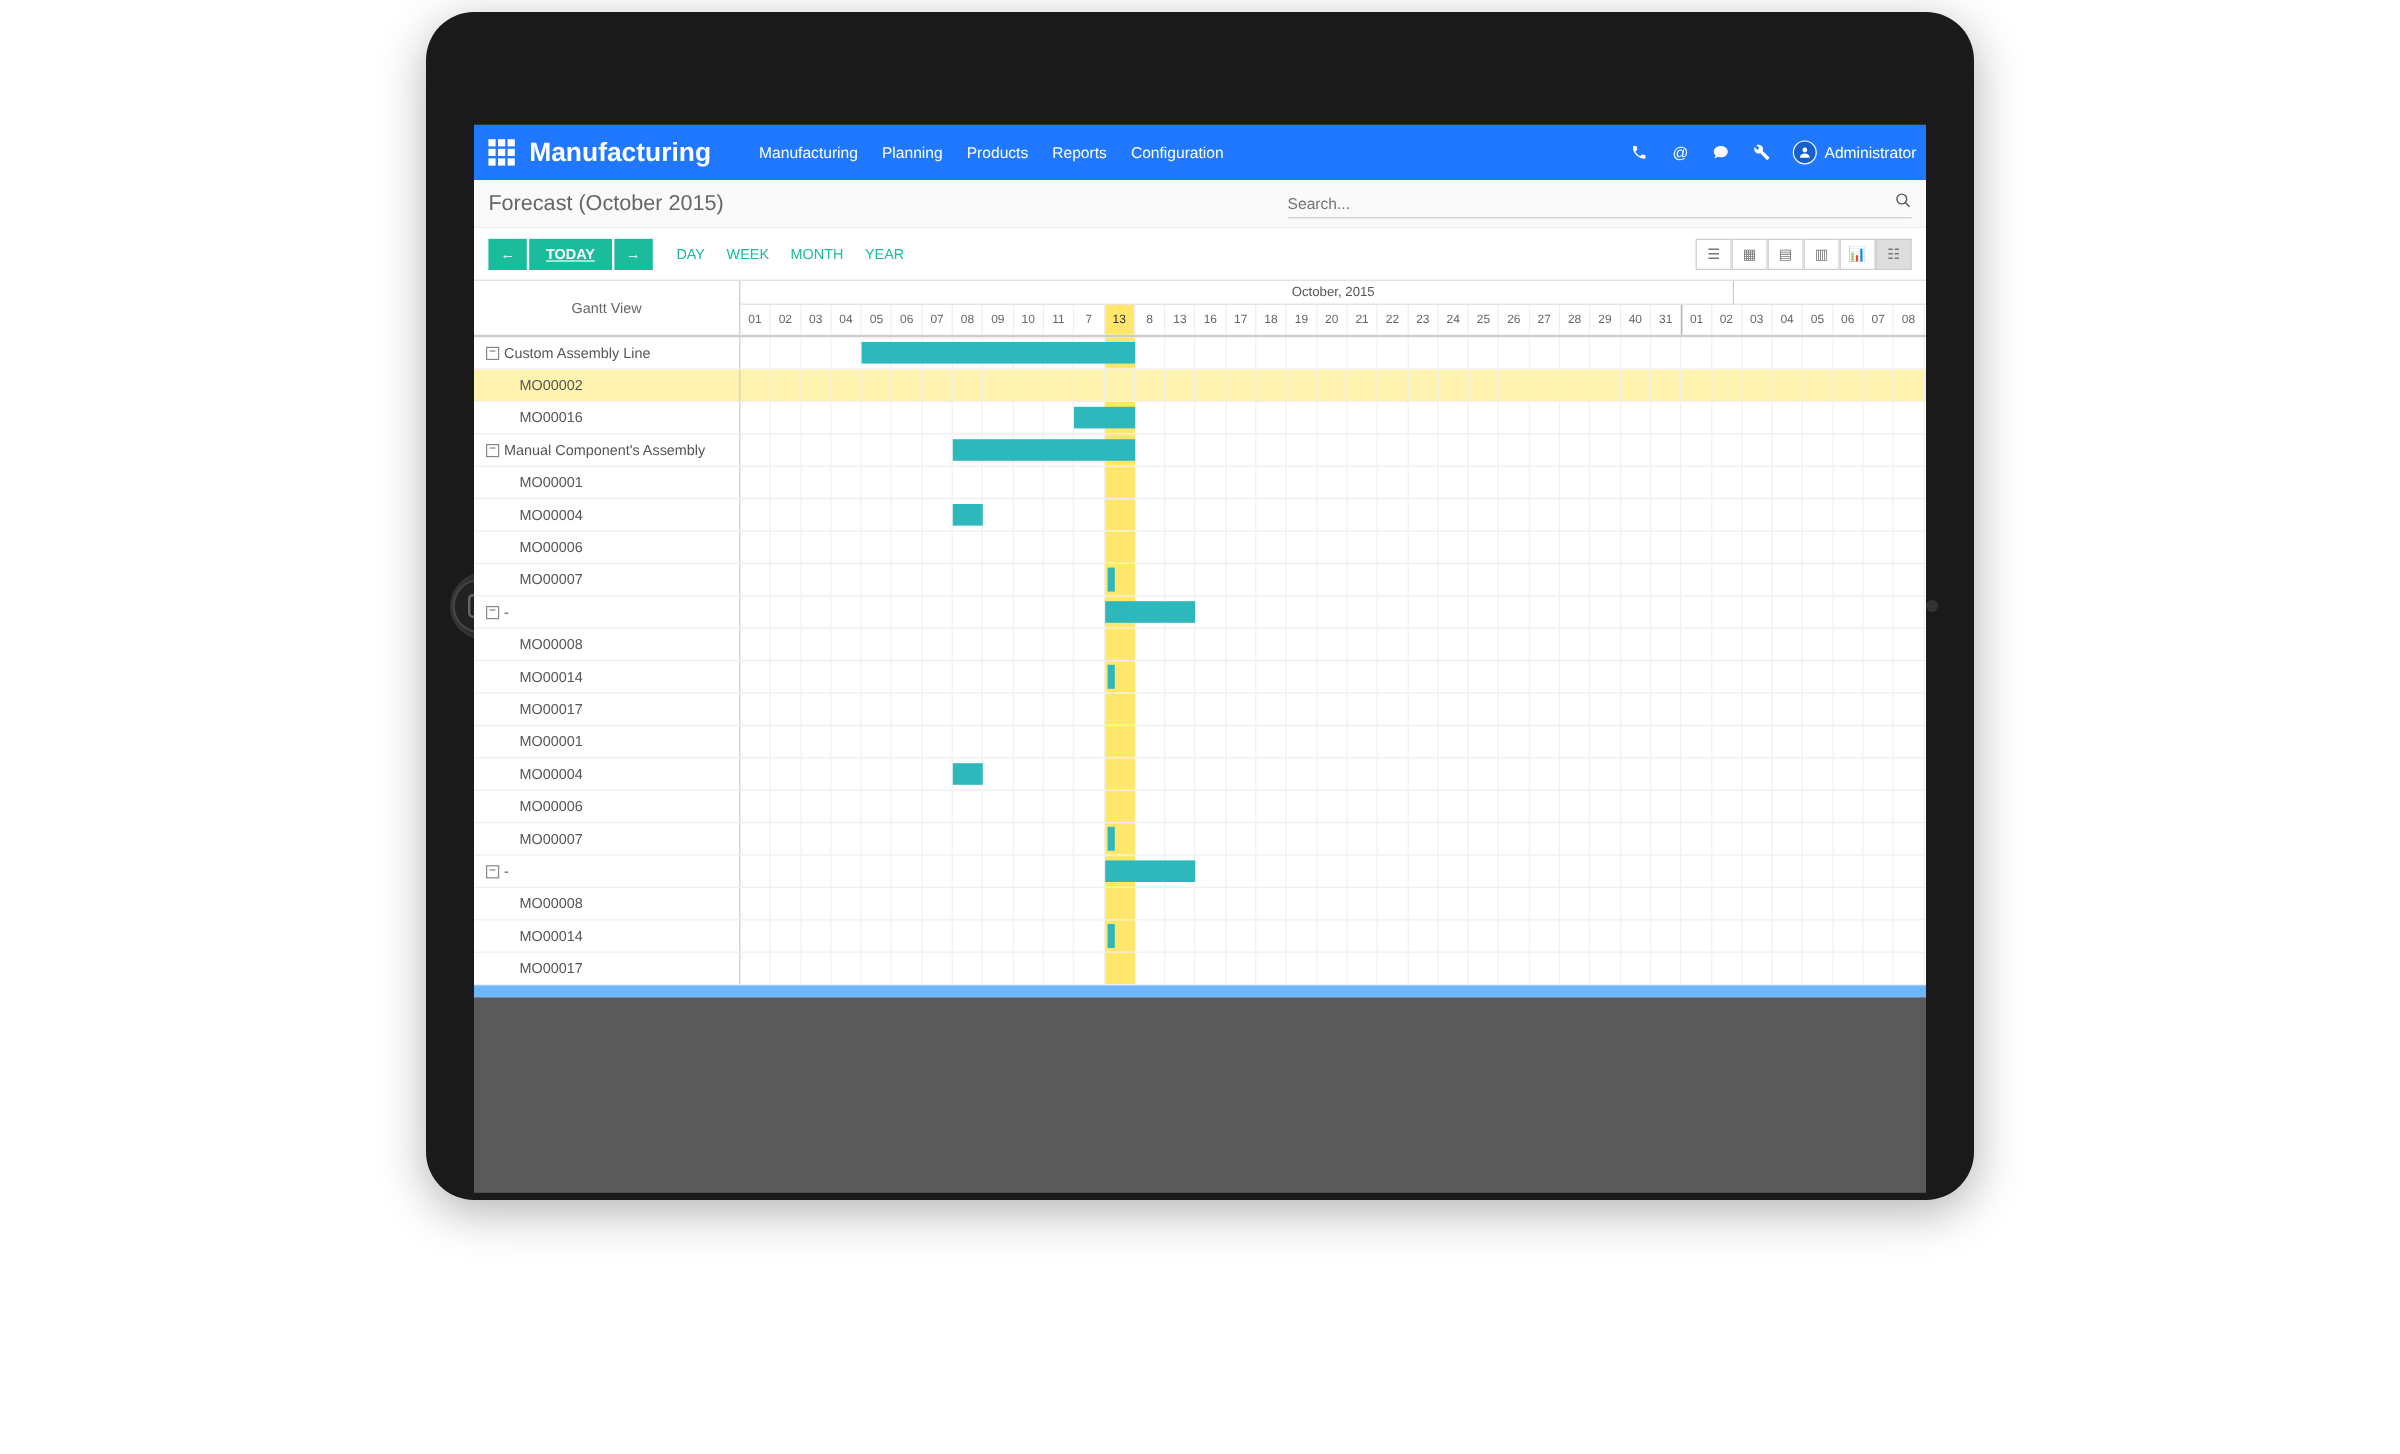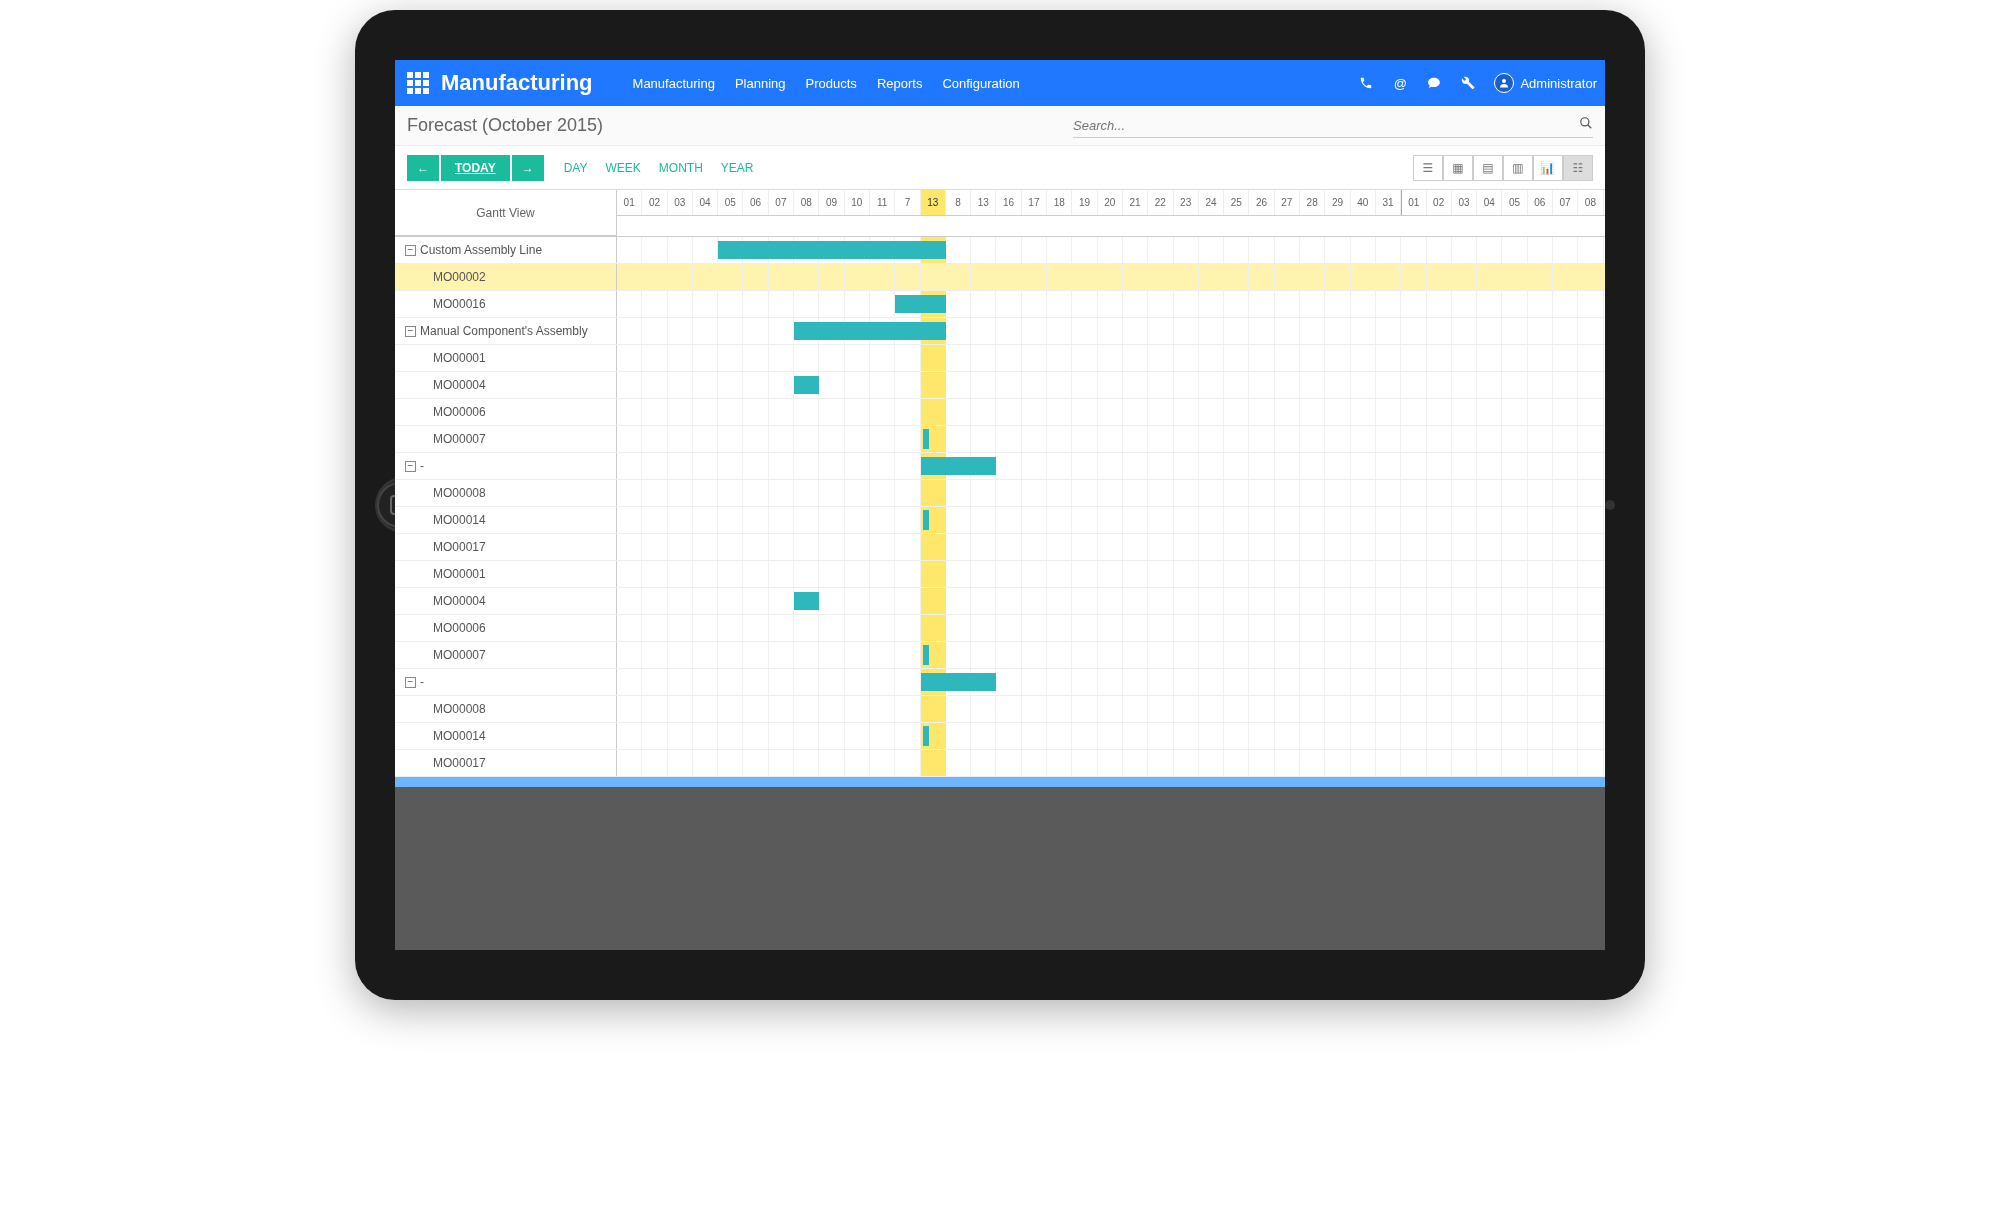--- a/index.html
+++ b/index.html
@@ -3,38 +3,38 @@
 <meta charset="utf-8">
 <style>
 * { margin: 0; padding: 0; box-sizing: border-box; font-family: Arial, sans-serif; }
 body { background: white; width: 2000px; height: 1212px; display: flex; align-items: flex-start; justify-content: center; padding-top: 10px; }
 .tablet { width: 1290px; height: 990px; background: #1a1a1a; border-radius: 40px; padding: 50px 40px; position: relative; box-shadow: 0 10px 40px rgba(0,0,0,0.3); }
 .tablet::before { content: ""; position: absolute; left: 20px; top: 50%; transform: translateY(-50%); width: 50px; height: 50px; border: 3px solid #333; border-radius: 50%; }
 .tablet::before { background: #222; }
 .home-btn { position: absolute; left: 22px; top: 50%; transform: translateY(-50%); width: 46px; height: 46px; border: 2px solid #444; border-radius: 50%; display: flex; align-items: center; justify-content: center; }
 .home-btn span { width: 20px; height: 20px; border: 2px solid #666; border-radius: 4px; }
 .camera { position: absolute; right: 30px; top: 50%; transform: translateY(-50%); width: 10px; height: 10px; background: #333; border-radius: 50%; }
-.screen { width: 100%; height: 100%; background: #5a5a5a; overflow: hidden; position: relative; }
+.screen { width: 100%; height: 100%; background: #5a5a5a; overflow: hidden; position: relative; margin-top: 44px; }
 .app { width: 100%; background: white; }
 
 .topbar { background: #1f78ff; color: white; display: flex; align-items: center; height: 46px; padding: 0 8px; }
 .apps-icon { width: 30px; height: 30px; display: flex; flex-wrap: wrap; gap: 2px; padding: 4px; margin-right: 8px; cursor: pointer; }
 .apps-icon span { width: 6px; height: 6px; background: white; }
 .app-title { font-size: 22px; font-weight: bold; margin-right: 40px; }
 .nav-links { display: flex; gap: 20px; font-size: 13px; }
 .nav-links span { cursor: pointer; }
 .topbar-right { margin-left: auto; display: flex; align-items: center; gap: 18px; font-size: 13px; }
 .icon { width: 16px; height: 16px; display: inline-flex; align-items: center; justify-content: center; }
 .user-area { display: flex; align-items: center; gap: 6px; cursor: pointer; }
 .user-avatar { width: 20px; height: 20px; background: rgba(0,0,0,0.2); border-radius: 50%; border: 1px solid white; display:flex; align-items:center; justify-content:center; }
 
 .subbar { display: flex; align-items: center; height: 40px; padding: 0 12px; border-bottom: 1px solid #eee; background: #fafafa; }
 .page-title { font-size: 18px; color: #666; }
 .search-wrap { margin-left: auto; display: flex; align-items: center; border-bottom: 1px solid #ccc; width: 520px; }
-.search-input { border: none; outline: none; background: transparent; font-size: 13px; color: #0f172a; flex: 1; padding: 4px 0; font-style: italic; }
+.search-input { border: none; outline: none; background: transparent; font-size: 13px; color: #0f172a; flex: 1; padding: 4px 0; }
 .search-icon { color: #666; }
 
 .controls { display: flex; align-items: center; height: 44px; padding: 0 12px; border-bottom: 1px solid #ddd; }
 .btn-group { display: flex; gap: 2px; margin-right: 20px; }
 .btn { background: #1abc9c; color: white; border: none; padding: 6px 10px; font-size: 12px; cursor: pointer; font-weight: bold; }
 .btn.today { padding: 6px 14px; text-decoration: underline; }
 .range-links { display: flex; gap: 18px; color: #1abc9c; font-size: 12px; font-weight: 500; }
 .range-links span { cursor: pointer; }
 .view-icons { margin-left: auto; display: flex; gap: 0; }
 .view-btn { border: 1px solid #ccc; background: white; width: 30px; height: 26px; display: flex; align-items: center; justify-content: center; color: #777; cursor: pointer; font-size: 12px; }
@@ -159,20 +159,24 @@
           <div class="view-btn">📊</div>
           <div class="view-btn active">☷</div>
         </div>
       </div>
 
       <div class="gantt">
         <div class="gantt-left">
           <div class="gantt-left-header">Gantt View</div>
         </div>
         <div class="gantt-right">
+          <div class="month-header">
+            <span>October, 2015</span>
+            <div class="month-sep"></div>
+          </div>
           <div class="days-header" id="days-header">
               <div class="day-col">01</div>
               <div class="day-col">02</div>
               <div class="day-col">03</div>
               <div class="day-col">04</div>
               <div class="day-col">05</div>
               <div class="day-col">06</div>
               <div class="day-col">07</div>
               <div class="day-col">08</div>
               <div class="day-col">09</div>

